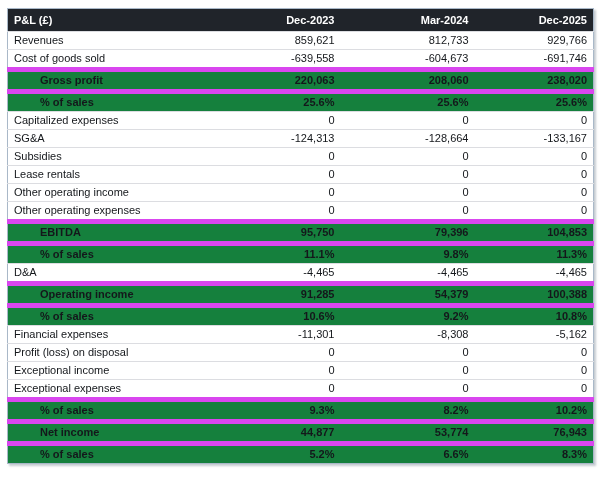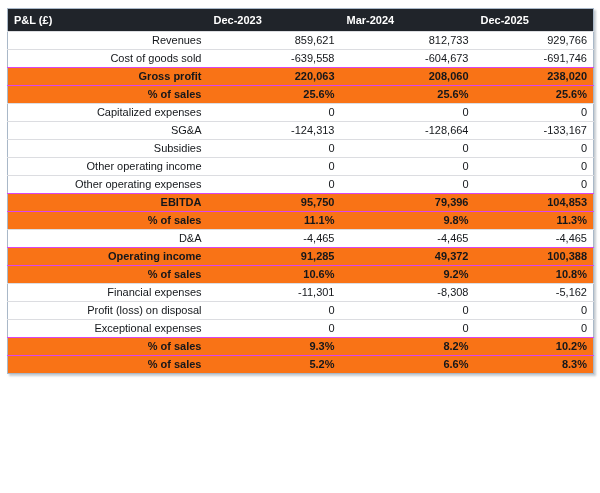--- a/index.html
+++ b/index.html
@@ -27,47 +27,47 @@
     box-shadow: 2px 2px 2px rgba(150,160,172,0.55);
     background: #ffffff;
   }
   table.pnl thead th {
     background: #20242a;
     color: #ffffff;
     font-weight: bold;
     height: 22px;
     line-height: 22px;
     padding: 0 6px;
-    text-align: left;
+    text-align: right;
     white-space: nowrap;
     overflow: hidden;
   }
   table.pnl thead th.title {
     text-align: left;
   }
   table.pnl td {
     height: 17px;
     line-height: 17px;
     padding: 0 6px;
     border-top: 1px solid #dcdde1;
     white-space: nowrap;
     overflow: hidden;
     background: #ffffff;
   }
   table.pnl td.num {
     text-align: right;
   }
   table.pnl tr.hl td {
     font-weight: bold;
-    background: #f97316;
-    border-top: 1px solid #d946ef;
+    background: #15803d;
+    border-top: 5px solid #d946ef;
     padding-left: 32px;
   }
   table.pnl td.label {
-    text-align: right;
+    text-align: left;
   }
 </style>
 </head>
 <body>
 
 <div class="page">
   <table class="pnl">
     <colgroup>
       <col style="width:200px">
       <col style="width:133px">
@@ -119,20 +119,26 @@
           <td class="num">-128,664</td>
           <td class="num">-133,167</td>
         </tr>
         <tr>
           <td class="label">Subsidies</td>
           <td class="num">0</td>
           <td class="num">0</td>
           <td class="num">0</td>
         </tr>
         <tr>
+          <td class="label">Lease rentals</td>
+          <td class="num">0</td>
+          <td class="num">0</td>
+          <td class="num">0</td>
+        </tr>
+        <tr>
           <td class="label">Other operating income</td>
           <td class="num">0</td>
           <td class="num">0</td>
           <td class="num">0</td>
         </tr>
         <tr>
           <td class="label">Other operating expenses</td>
           <td class="num">0</td>
           <td class="num">0</td>
           <td class="num">0</td>
@@ -151,21 +157,21 @@
         </tr>
         <tr>
           <td class="label">D&amp;A</td>
           <td class="num">-4,465</td>
           <td class="num">-4,465</td>
           <td class="num">-4,465</td>
         </tr>
         <tr class="hl">
           <td class="label">Operating income</td>
           <td class="num">91,285</td>
-          <td class="num">49,372</td>
+          <td class="num">54,379</td>
           <td class="num">100,388</td>
         </tr>
         <tr class="hl">
           <td class="label">% of sales</td>
           <td class="num">10.6%</td>
           <td class="num">9.2%</td>
           <td class="num">10.8%</td>
         </tr>
         <tr>
           <td class="label">Financial expenses</td>
@@ -173,30 +179,42 @@
           <td class="num">-8,308</td>
           <td class="num">-5,162</td>
         </tr>
         <tr>
           <td class="label">Profit (loss) on disposal</td>
           <td class="num">0</td>
           <td class="num">0</td>
           <td class="num">0</td>
         </tr>
         <tr>
+          <td class="label">Exceptional income</td>
+          <td class="num">0</td>
+          <td class="num">0</td>
+          <td class="num">0</td>
+        </tr>
+        <tr>
           <td class="label">Exceptional expenses</td>
           <td class="num">0</td>
           <td class="num">0</td>
           <td class="num">0</td>
         </tr>
         <tr class="hl">
           <td class="label">% of sales</td>
           <td class="num">9.3%</td>
           <td class="num">8.2%</td>
           <td class="num">10.2%</td>
+        </tr>
+        <tr class="hl">
+          <td class="label">Net income</td>
+          <td class="num">44,877</td>
+          <td class="num">53,774</td>
+          <td class="num">76,943</td>
         </tr>
         <tr class="hl">
           <td class="label">% of sales</td>
           <td class="num">5.2%</td>
           <td class="num">6.6%</td>
           <td class="num">8.3%</td>
         </tr>
       </tbody>
   </table>
 </div>

